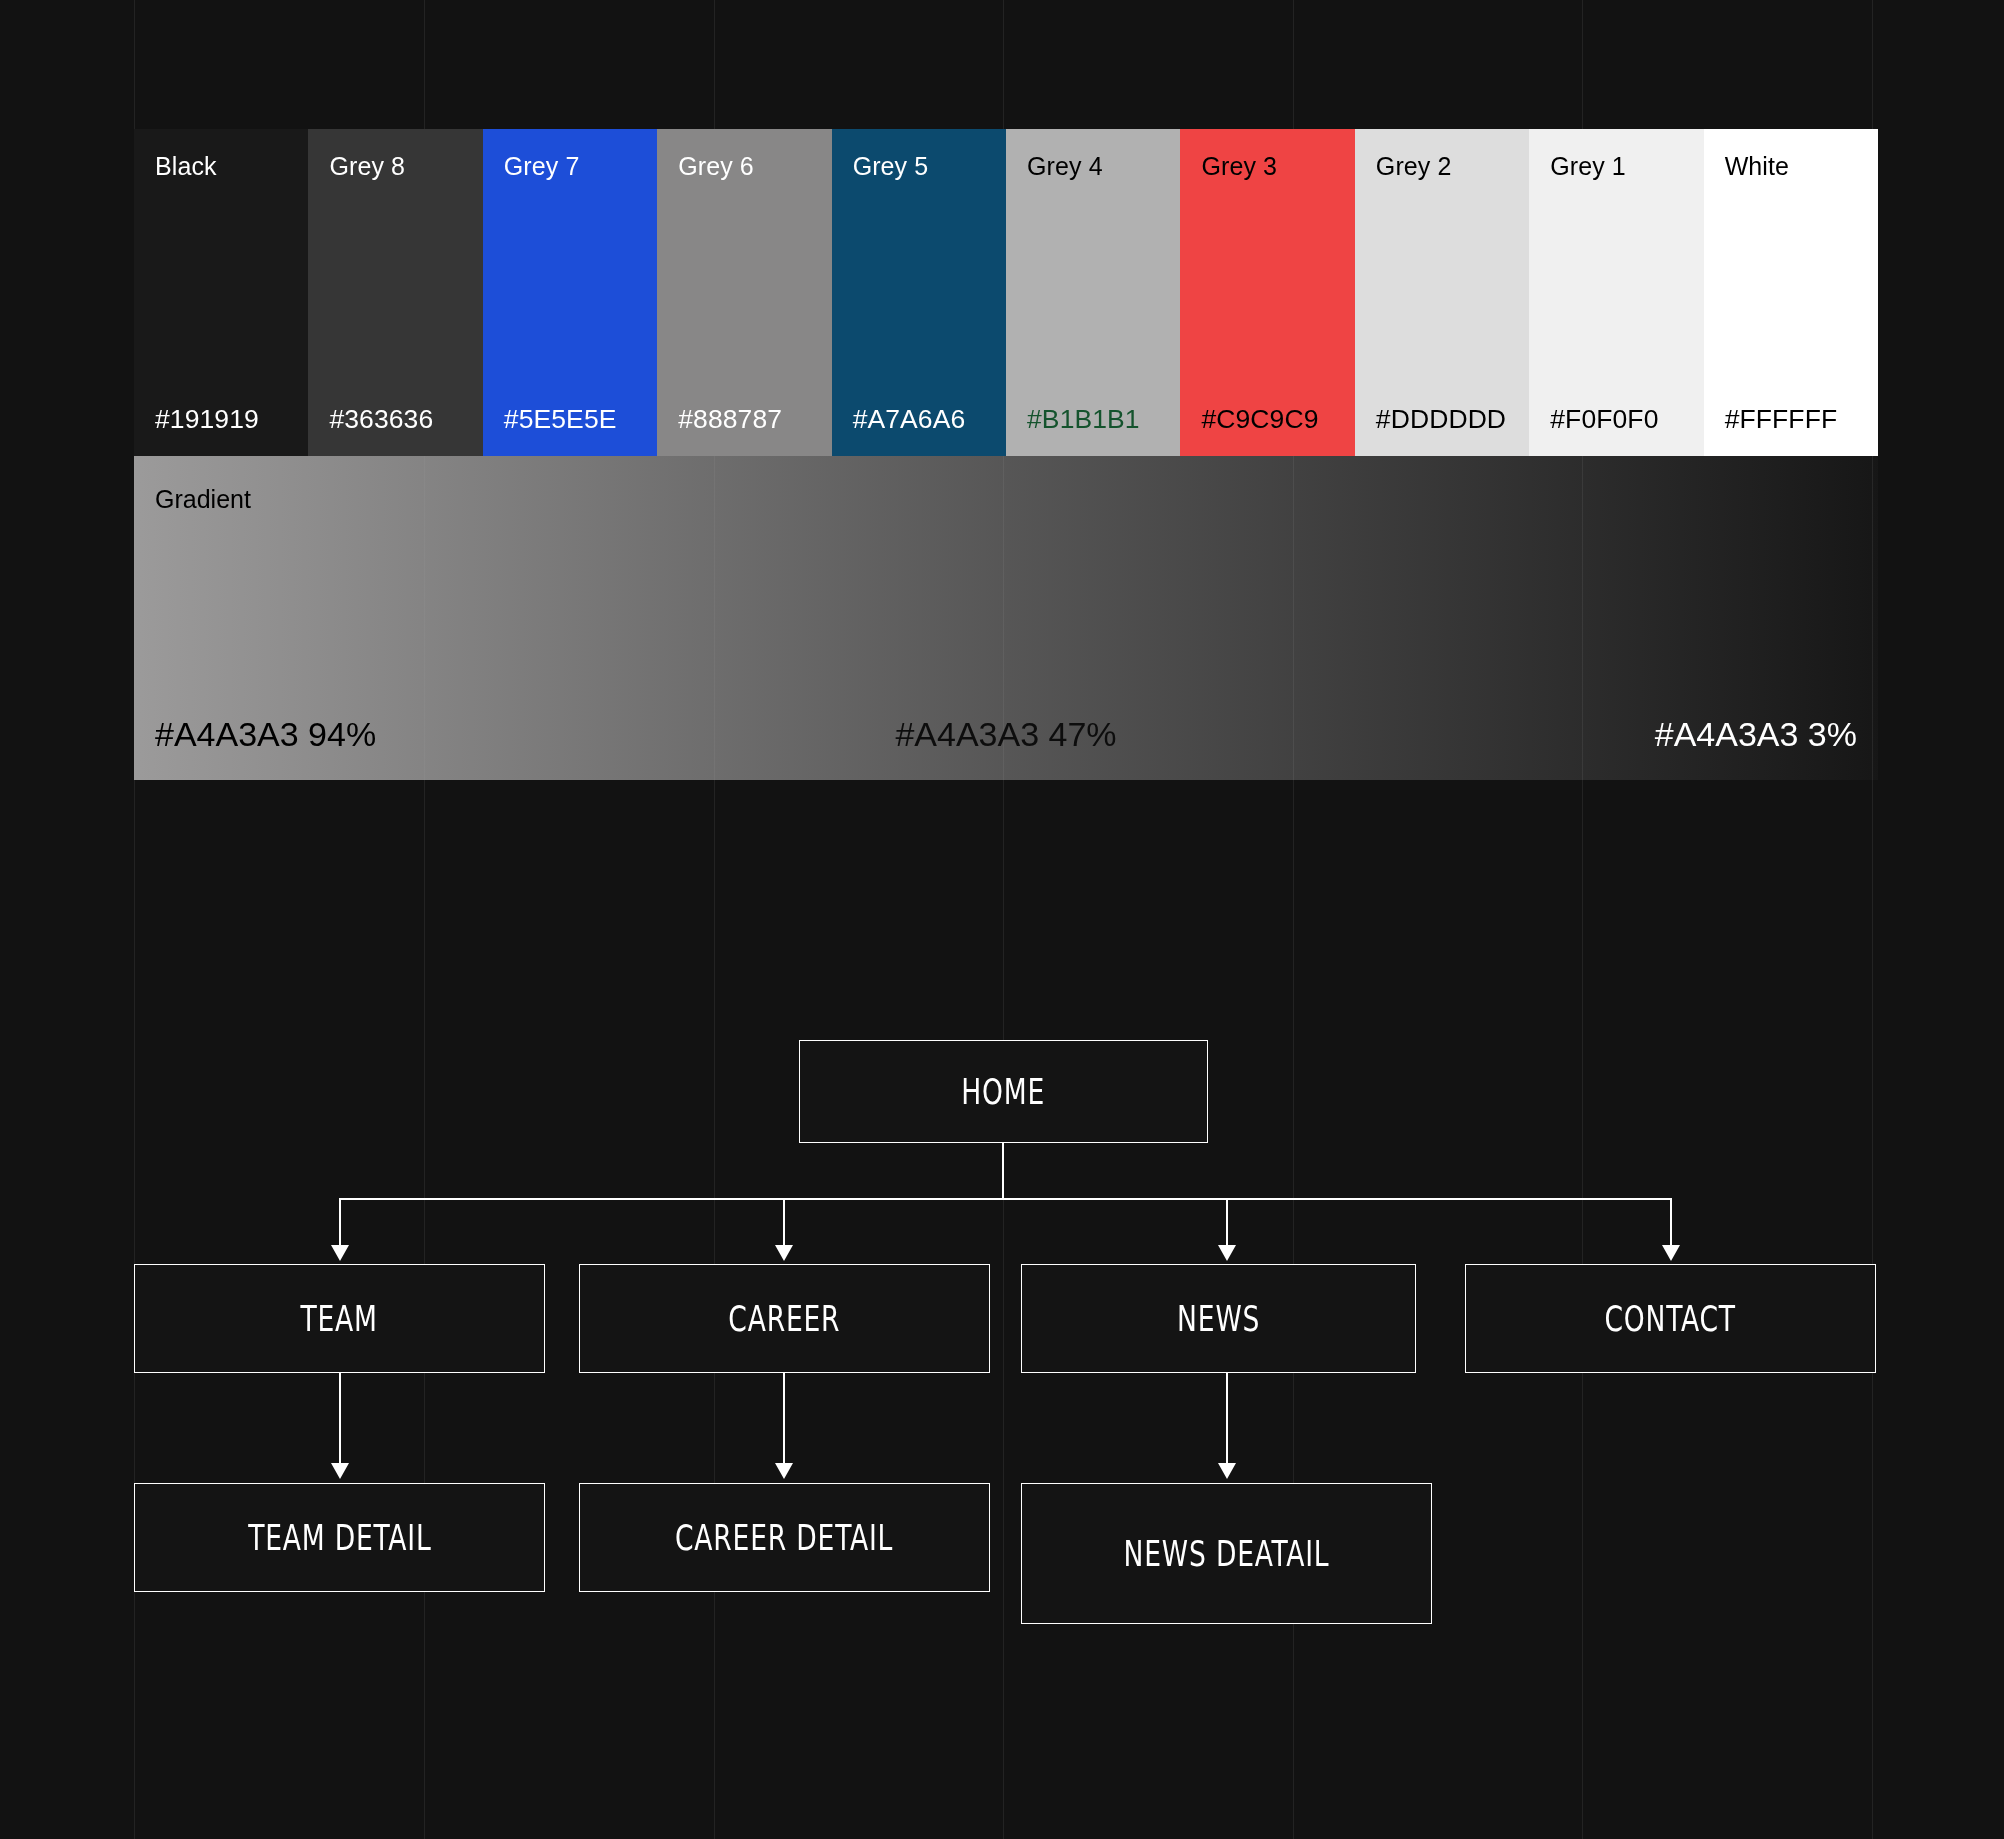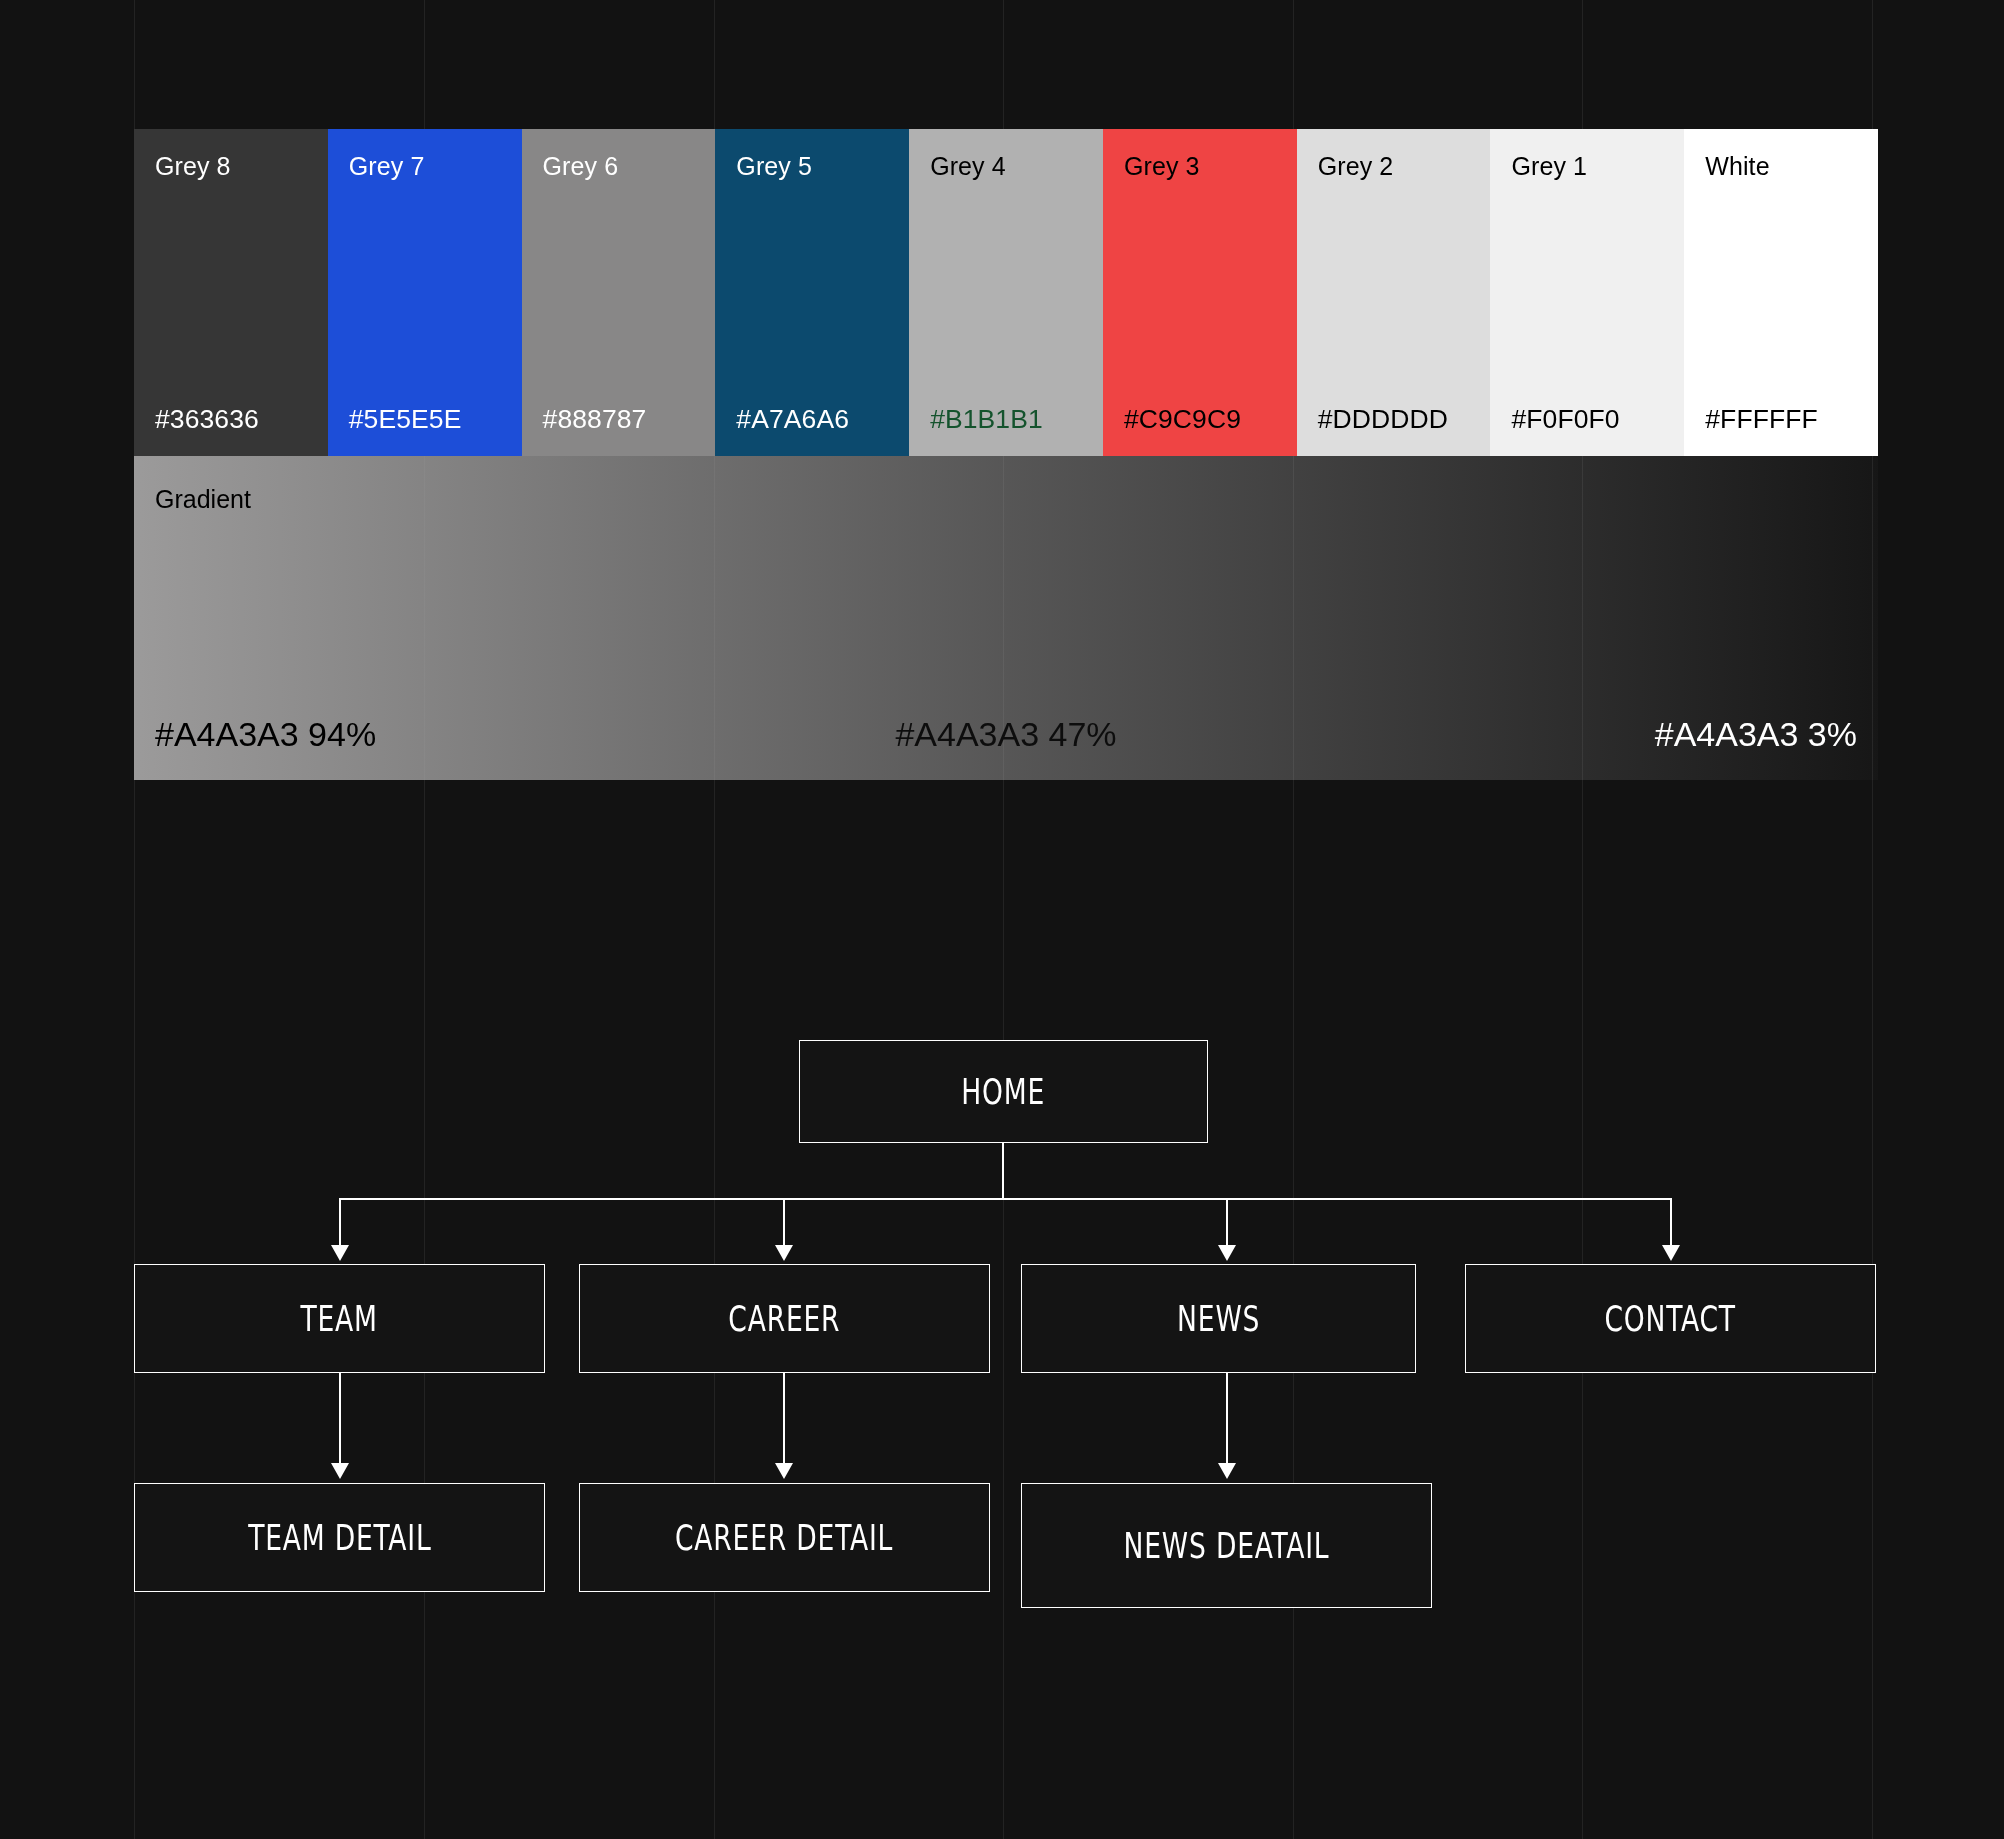--- a/index.html
+++ b/index.html
@@ -101,20 +101,24 @@
     <div class="gl" style="left: 134px; background: rgb(35, 35, 35);"></div>
     <div class="gl" style="left: 424px; background: rgb(35, 35, 35);"></div>
     <div class="gl" style="left: 714px; background: rgb(35, 35, 35);"></div>
     <div class="gl" style="left: 1003px; background: rgb(35, 35, 35);"></div>
     <div class="gl" style="left: 1293px; background: rgb(35, 35, 35);"></div>
     <div class="gl" style="left: 1582px; background: rgb(35, 35, 35);"></div>
     <div class="gl" style="left: 1872px; background: rgb(35, 35, 35);"></div>
   </div>
 
 <div id="palette">
+    <div class="swatch" style="background: rgb(25, 25, 25);">
+      <div class="sw-name" style="color: rgb(255, 255, 255);">Black</div>
+      <div class="sw-hex" style="color: rgb(255, 255, 255);">#191919</div>
+    </div>
     <div class="swatch" style="background: rgb(54, 54, 54);">
       <div class="sw-name" style="color: rgb(255, 255, 255);">Grey 8</div>
       <div class="sw-hex" style="color: rgb(255, 255, 255);">#363636</div>
     </div>
     <div class="swatch" style="background: #1d4ed8;">
       <div class="sw-name" style="color: rgb(255, 255, 255);">Grey 7</div>
       <div class="sw-hex" style="color: rgb(255, 255, 255);">#5E5E5E</div>
     </div>
     <div class="swatch" style="background: rgb(136, 135, 135);">
       <div class="sw-name" style="color: rgb(255, 255, 255);">Grey 6</div>
@@ -185,17 +189,17 @@
     <div class="node" style="left: 134px; top: 1483px; width: 411px; height: 109px;">
       <span>TEAM DETAIL</span>
     </div>
     <div class="conn" style="left: 783px; top: 1373px; width: 2.1px; height: 91px;"></div>
     <div class="arrow" style="left: 775px; top: 1463px;"></div>
     <div class="node" style="left: 579px; top: 1483px; width: 411px; height: 109px;">
       <span>CAREER DETAIL</span>
     </div>
     <div class="conn" style="left: 1226px; top: 1373px; width: 2.1px; height: 91px;"></div>
     <div class="arrow" style="left: 1218px; top: 1463px;"></div>
-    <div class="node" style="left: 1021px; top: 1483px; width: 411px; height: 125px;">
+    <div class="node" style="left: 1021px; top: 1483px; width: 411px; height: 141px;">
       <span>NEWS DEATAIL</span>
     </div>
   </div>
 
 
 </body></html>

